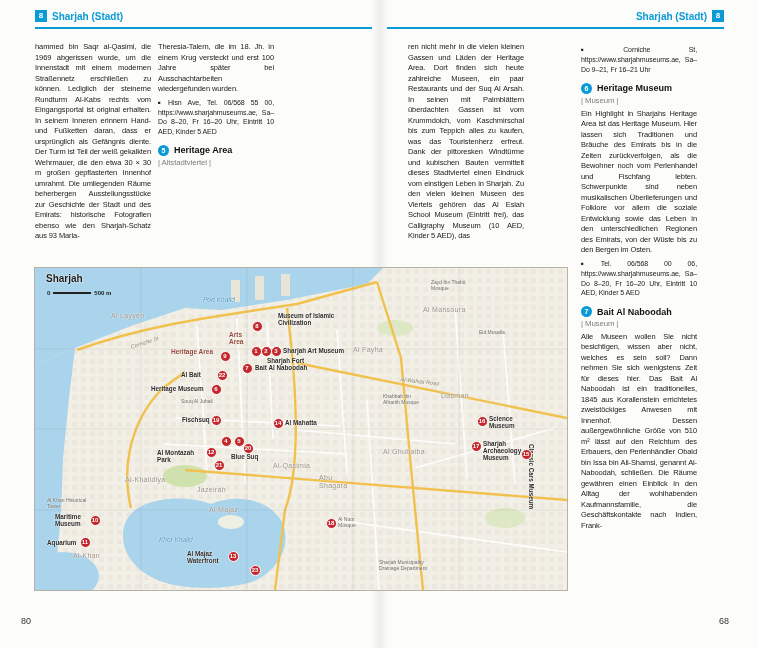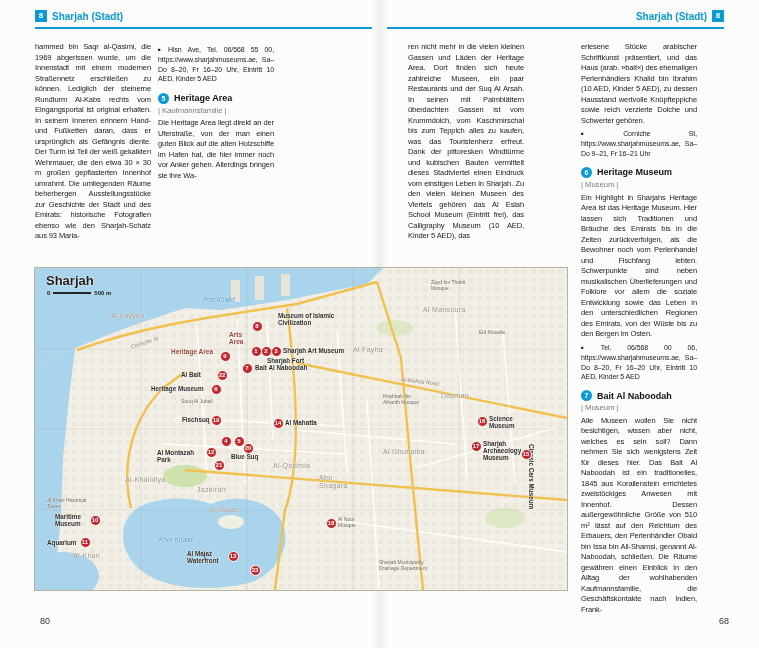--- a/index.html
+++ b/index.html
@@ -27,31 +27,31 @@
   .info::before { content:"■"; font-size:4.5px; margin-right:3px; position:relative; top:-1px; }
   .section-head { margin-top:9px; margin-bottom:2px; display:flex; align-items:center; gap:5px; }
   .sec-circle { flex:0 0 auto; width:11px; height:11px; border-radius:50%; background:#0a9bd7; color:#fff;
                 font-size:7px; font-weight:bold; text-align:center; line-height:11px; }
   .sec-title { font-weight:bold; font-size:9px; color:#111; letter-spacing:0; }
   .sec-cat { color:#7d7d7d; font-size:7.8px; margin-bottom:2px; text-align:left !important; }
   .sec-teaser { color:#0a9bd7; font-style:italic; margin-bottom:2px; text-align:left !important; }
 
   
   .pageno { position:absolute; bottom:22px; font-size:9px; color:#333; }
-  .pageno.left { left:40px;text-align:right; } .pageno.right { right:30px; }
+  .pageno.left { left:21px;text-align:right; } .pageno.right { right:30px; }
 
   
   .map { position:absolute; left:35px; top:268px; width:532px; height:322px;
          outline:1px solid #b5b1a4; background:#f2efe6; }
   .map svg { position:absolute; left:0; top:0; }
   .map-overlay { position:absolute; left:0; top:0; width:100%; height:100%; }
   .map-label { position:absolute; white-space:nowrap; transform-origin:left top;
                text-shadow:0 0 2px rgba(255,255,255,0.9), 0 0 1px rgba(255,255,255,0.9); }
   .map-label.wrap { white-space:normal; }
-  .map-title { font-size:13px; font-weight:bold; color:#1a1a1a; }
+  .map-title { font-size:10px; font-weight:bold; color:#1a1a1a; }
   .poi      { font-size:6.3px; font-weight:bold; color:#2e2c28; line-height:7px; }
   .district { font-size:6.5px; font-weight:bold; color:#96483a; line-height:7px; }
   .area     { font-size:7px;   color:#9a9285; letter-spacing:0.3px; line-height:7.5px; }
   .water    { font-size:6.5px; font-style:italic; color:#4695c2; }
   .road     { font-size:5.5px; font-style:italic; color:#8b7f68; }
   .tiny     { font-size:5px;   color:#6b675e; line-height:5.8px; }
   .map-marker { position:absolute; width:11px; height:11px; margin:-5.5px 0 0 -5.5px; border-radius:50%;
                 background:#c3272b; border:1px solid #fff; color:#fff; font-size:6px; font-weight:bold;
                 text-align:center; line-height:9px; }
   .map-scale { position:absolute; left:12px; top:22px; display:flex; align-items:center; gap:3px;
@@ -74,35 +74,34 @@
     <span class="badge">8</span>
   </div>
   <div class="rule left"></div>
   <div class="rule right"></div>
 
   <div class="col" style="left:35px">
     <p>hammed bin Saqr al-Qasimi, die 1969 abgerissen wurde, um die Innenstadt mit einem modernen Straßennetz erschließen zu können. Lediglich der steinerne Rundturm Al-Kabs rechts vom Eingangsportal ist original erhalten. In seinem Inneren erinnern Hand- und Fußketten daran, dass er ursprünglich als Gefängnis diente. Der Turm ist Teil der weiß gekalkten Wehrmauer, die den etwa 30 × 30 m großen gepflasterten Innenhof umrahmt. Die umliegenden Räume beherbergen Ausstellungsstücke zur Geschichte der Stadt und des Emirats: historische Fotografien ebenso wie den Sharjah-Schatz aus 93 Maria-</p>
   </div>
 
   <div class="col" style="left:158px">
+    <p>Theresia-Talern, die im 18. Jh. in einem Krug versteckt und erst 100 Jahre später bei Ausschachtarbeiten wiedergefunden wurden.</p>
     <p class="info">Hisn Ave, Tel. 06/568 55 00, https://www.sharjahmuseums.ae, Sa–Do 8–20, Fr 16–20 Uhr, Eintritt 10 AED, Kinder 5 AED</p>
     <div class="section-head">
       <span class="sec-circle">5</span>
       <span class="sec-title">Heritage Area</span>
     </div>
-    <p class="sec-cat">| Kaufmannsfamilie |</p>
-    <p>Die Heritage Area liegt direkt an der Uferstraße, von der man einen guten Blick auf die alten Holzschiffe im Hafen hat, die hier immer noch vor Anker gehen. Allerdings bringen sie ihre Wa-</p>
+    <p class="sec-cat">| Altstadtviertel |</p>
   </div>
 
   <div class="col" style="left:408px">
     <p>ren nicht mehr in die vielen kleinen Gassen und Läden der Heritage Area. Dort finden sich heute zahlreiche Museen, ein paar Restaurants und der Suq Al Arsah. In seinen mit Palmblättern überdachten Gassen ist vom Krummdolch, vom Kaschmirschal bis zum Teppich alles zu kaufen, was das Touristenherz erfreut. Dank der pittoresken Windtürme und kubischen Bauten vermittelt dieses Stadtviertel einen Eindruck vom einstigen Leben in Sharjah. Zu den vielen kleinen Museen des Viertels gehören das Al Eslah School Museum (Eintritt frei), das Calligraphy Museum (10 AED, Kinder 5 AED), das</p>
   </div>
 
   <div class="col" style="left:581px">
-    <p>erlesene Stücke arabischer Schriftkunst präsentiert, und das Haus (arab. »bait«) des ehemaligen Perlenhändlers Khalid bin Ibrahim (10 AED, Kinder 5 AED), zu dessen Hausstand wertvolle Knüpfteppiche sowie reich verzierte Dolche und Schwerter gehören.</p>
     <p class="info">Corniche St, https://www.sharjahmuseums.ae, Sa–Do 9–21, Fr 16–21 Uhr</p>
     <div class="section-head">
       <span class="sec-circle">6</span>
       <span class="sec-title">Heritage Museum</span>
     </div>
     <p class="sec-cat">| Museum |</p>
     <p>Ein Highlight in Sharjahs Heritage Area ist das Heritage Museum. Hier lassen sich Traditionen und Bräuche des Emirats bis in die Zeiten zurückverfolgen, als die Bewohner noch vom Perlenhandel und Fischfang lebten. Schwerpunkte sind neben musikalischen Überlieferungen und Folklore vor allem die soziale Entwicklung sowie das Leben in den unterschiedlichen Regionen des Emirats, von der Wüste bis zu den Bergen im Osten.</p>
     <p class="info">Tel. 06/568 00 06, https://www.sharjahmuseums.ae, Sa–Do 8–20, Fr 16–20 Uhr, Eintritt 10 AED, Kinder 5 AED</p>
     <div class="section-head">
       <span class="sec-circle">7</span>

